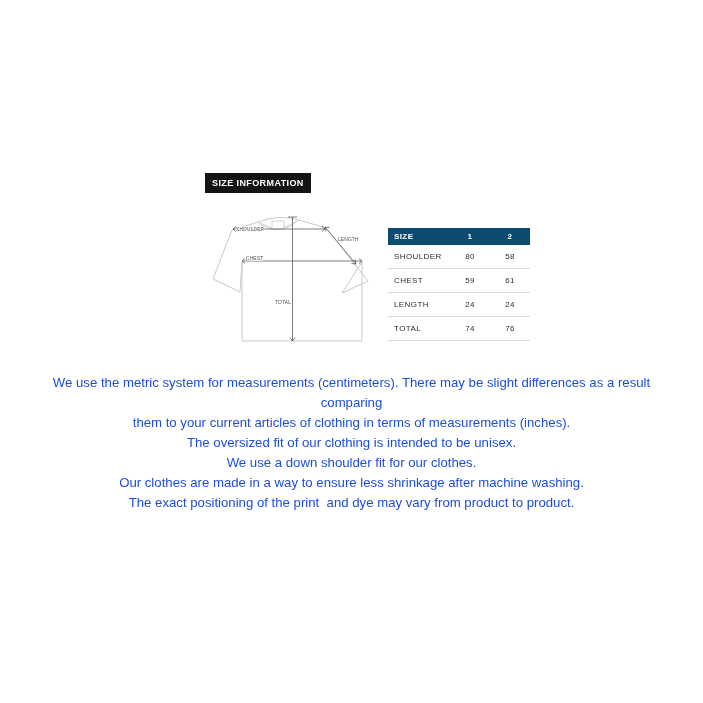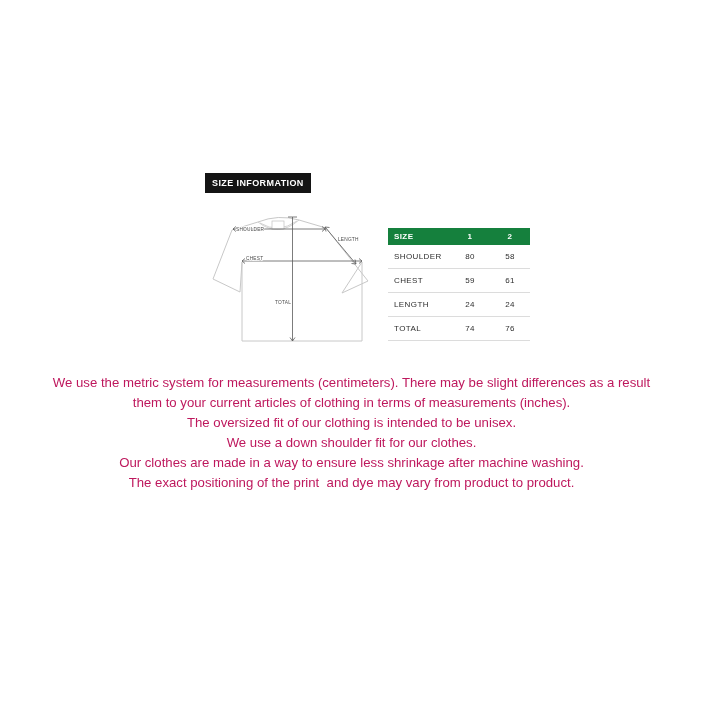--- a/index.html
+++ b/index.html
@@ -53,21 +53,21 @@
   
   .size-table {
     position: absolute;
     left: 388px;
     top: 228px;
     width: 136px;
     border-collapse: collapse;
     table-layout: fixed;
   }
   .size-table th {
-    background: #15803d;
+    background: #0c4a6e;
     color: #ffffff;
     font-size: 8px;
     font-weight: 600;
     letter-spacing: 0.4px;
     padding: 4px 0;
   }
   .size-table th.c-label { text-align: left; padding-left: 6px; width: 56px; }
   .size-table th.c-val   { text-align: center; width: 40px; }
   .size-table td {
     font-size: 8px;
@@ -80,21 +80,21 @@
   .size-table td.c-label { text-align: left; padding-left: 6px; font-weight: 500; }
   .size-table td.c-val   { text-align: center; }
 
   
   .desc {
     position: absolute;
     left: 0;
     top: 373px;
     width: 703px;
     text-align: center;
-    color: #be185d;
+    color: #1d4ed8;
     font-size: 13.2px;
     line-height: 20px;
   }
   .desc-line { white-space: pre; }
 </style>
 </head>
 <body>
 
 <div class="page">
 
@@ -153,20 +153,21 @@
       <tr>
         <td class="c-label">TOTAL</td>
         <td class="c-val">74</td>
         <td class="c-val">76</td>
       </tr>
     </tbody>
   </table>
 
   <div class="desc">
     <div class="desc-line">We use the metric system for measurements (centimeters). There may be slight differences as a result</div>
+    <div class="desc-line">comparing</div>
     <div class="desc-line">them to your current articles of clothing in terms of measurements (inches).</div>
     <div class="desc-line">The oversized fit of our clothing is intended to be unisex.</div>
     <div class="desc-line">We use a down shoulder fit for our clothes.</div>
     <div class="desc-line">Our clothes are made in a way to ensure less shrinkage after machine washing.</div>
     <div class="desc-line">The exact positioning of the print  and dye may vary from product to product.</div>
   </div>
 
 </div>
 
 </body></html>

